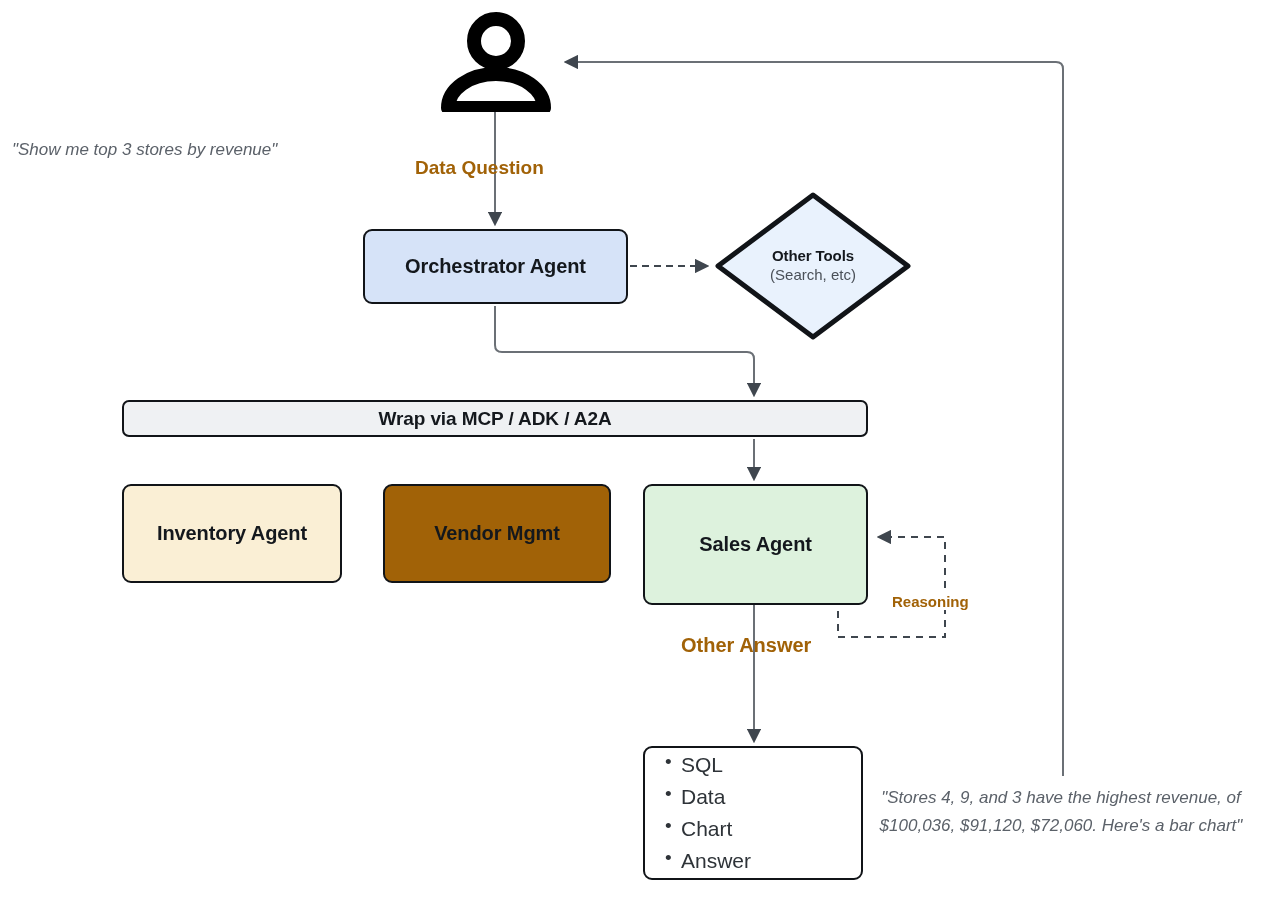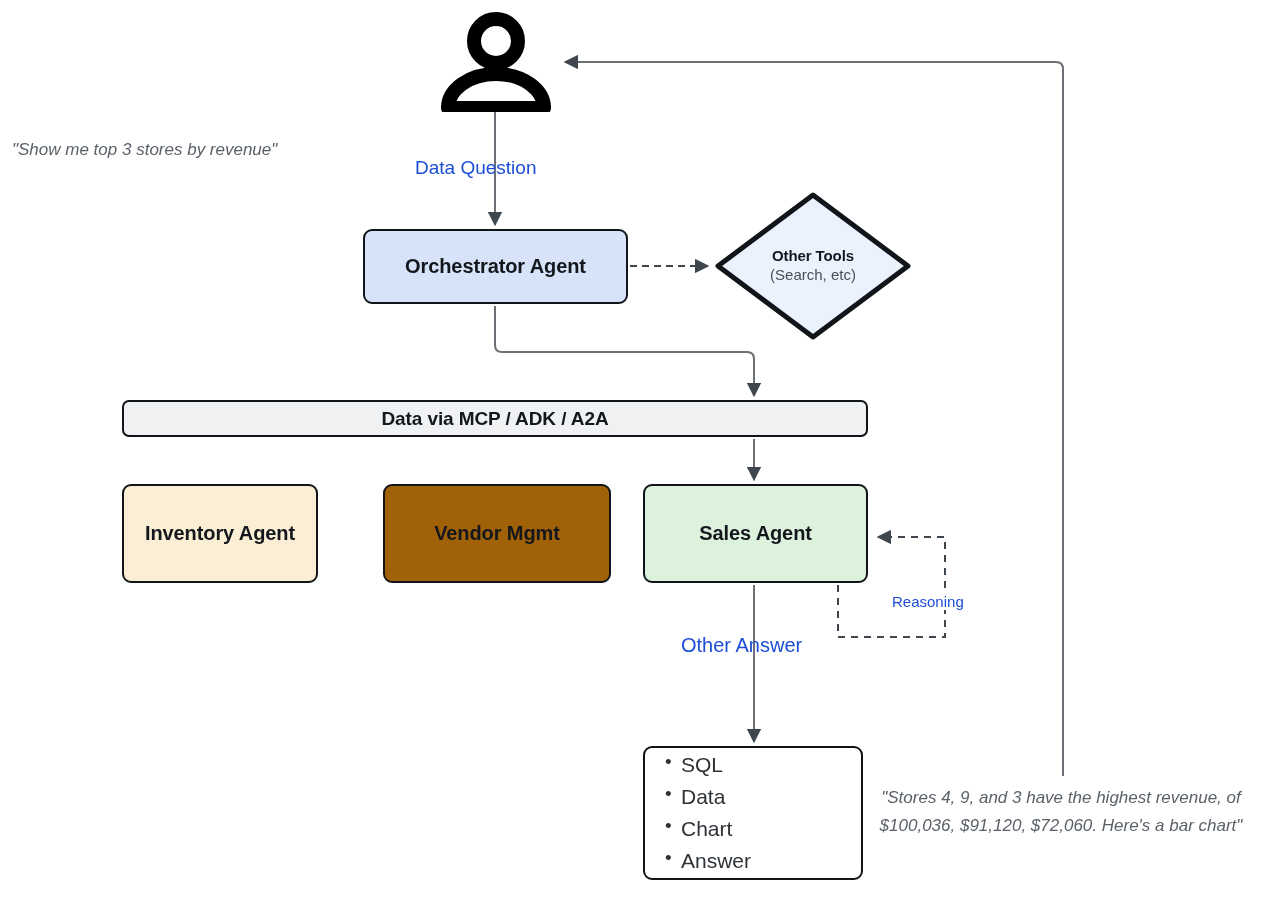--- a/index.html
+++ b/index.html
@@ -92,36 +92,36 @@
     width: 746px;
     height: 37px;
     background: #eff1f3;
     border-radius: 7px;
   }
   #wrap-bar .box-label { font-size: 19px; }
 
   #inventory-agent {
     left: 122px;
     top: 484px;
-    width: 196px;
+    width: 220px;
     height: 99px;
     background: #faefd5;
   }
   #vendor-mgmt {
     left: 383px;
     top: 484px;
     width: 228px;
     height: 99px;
     background: #a16207;
   }
   #sales-agent {
     left: 643px;
     top: 484px;
     width: 225px;
-    height: 99px;
+    height: 121px;
     background: #ddf2dd;
   }
   #inventory-agent .box-label,
   #vendor-mgmt .box-label,
   #sales-agent .box-label { font-size: 20px; }
 
   #output-artifacts {
     left: 643px;
     top: 746px;
     width: 220px;
@@ -148,22 +148,22 @@
     position: absolute;
     left: -16px;
     top: -1px;
     font-size: 19px;
     color: #2e3338;
   }
 
   
   .edge-label {
     position: absolute;
-    font-weight: normal;
-    color: #1d4ed8;
+    font-weight: bold;
+    color: #a16207;
     white-space: nowrap;
   }
   #label-data-question {
     left: 415px;
     top: 157px;
     font-size: 19px;
   }
   #label-data-answer {
     left: 681px;
     top: 634px;
@@ -248,21 +248,21 @@
     <svg class="diamond-face" viewBox="0 0 200 152" preserveAspectRatio="none">
       <path d="M 100 5 L 195 76 L 100 147 L 5 76 Z" fill="#e9f2fd" stroke="#111418" stroke-width="5" stroke-linejoin="round"></path>
     </svg>
     <div class="diamond-text">
       <div class="box-label">Other Tools</div>
       <div class="box-sublabel">(Search, etc)</div>
     </div>
   </div>
 
   <div class="node box" id="wrap-bar">
-    <span class="box-label">Data via MCP / ADK / A2A</span>
+    <span class="box-label">Wrap via MCP / ADK / A2A</span>
   </div>
 
   <div class="node box" id="inventory-agent">
     <span class="box-label">Inventory Agent</span>
   </div>
 
   <div class="node box" id="vendor-mgmt">
     <span class="box-label">Vendor Mgmt</span>
   </div>
 

